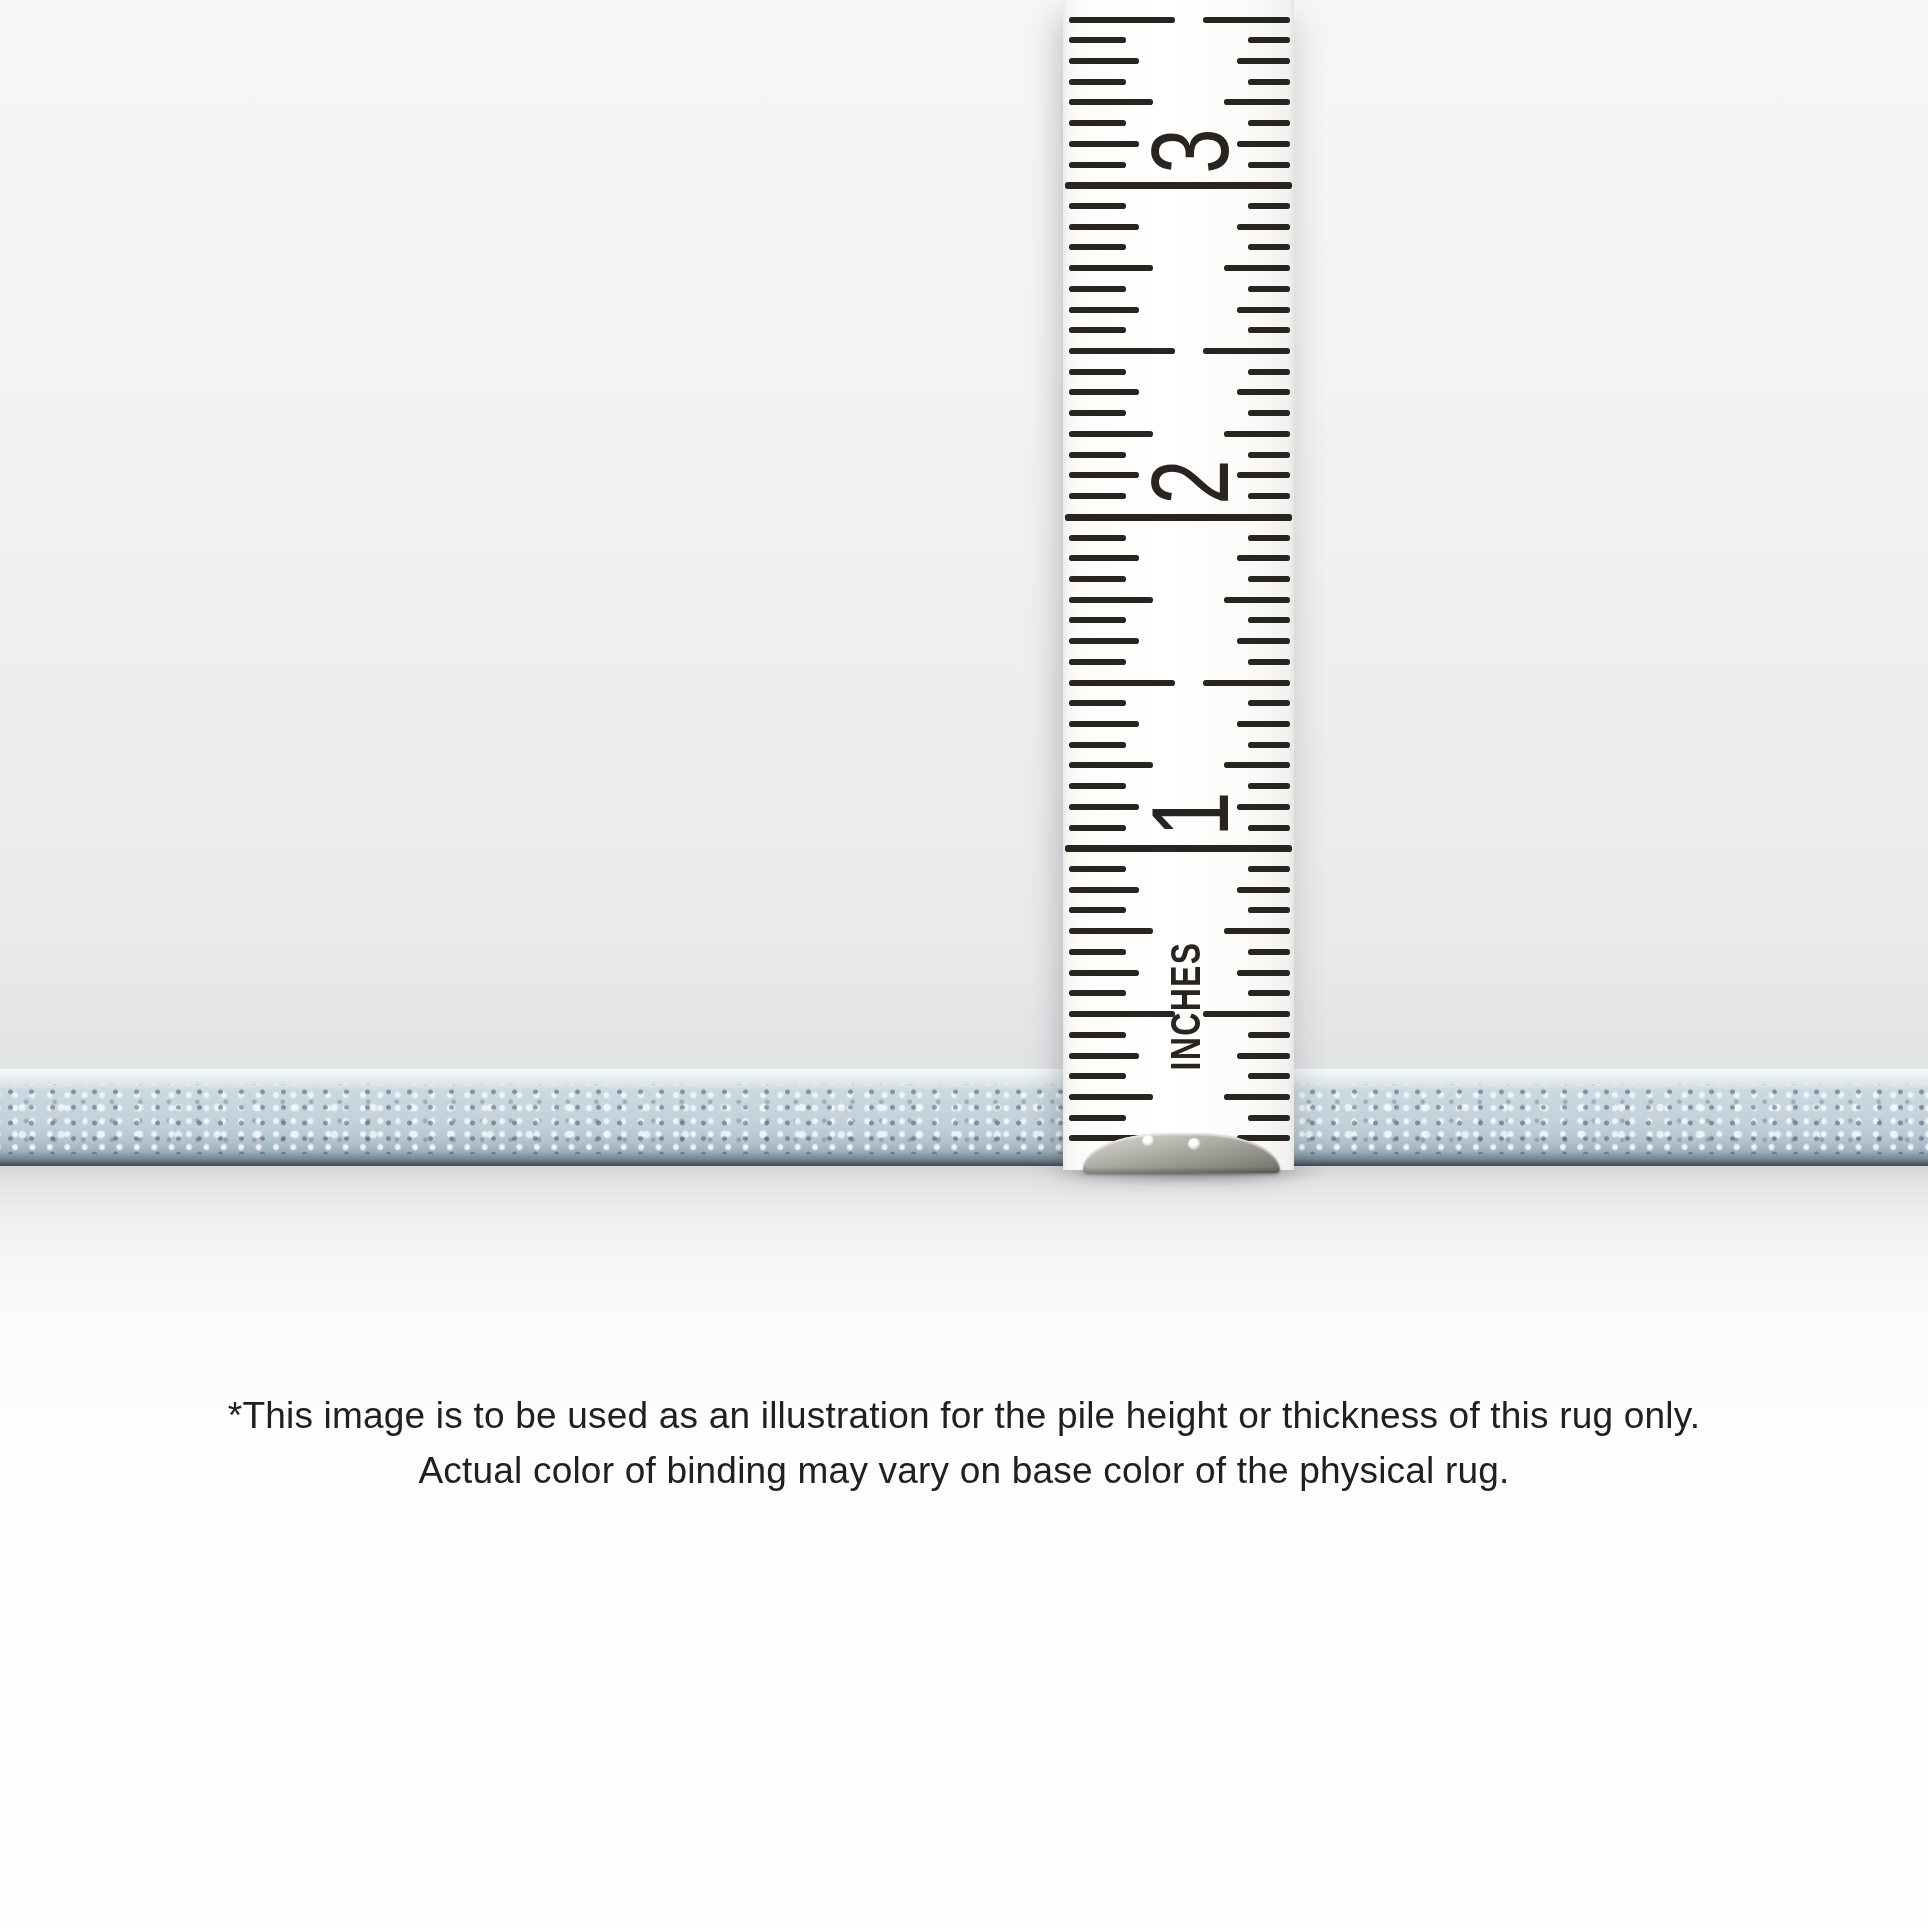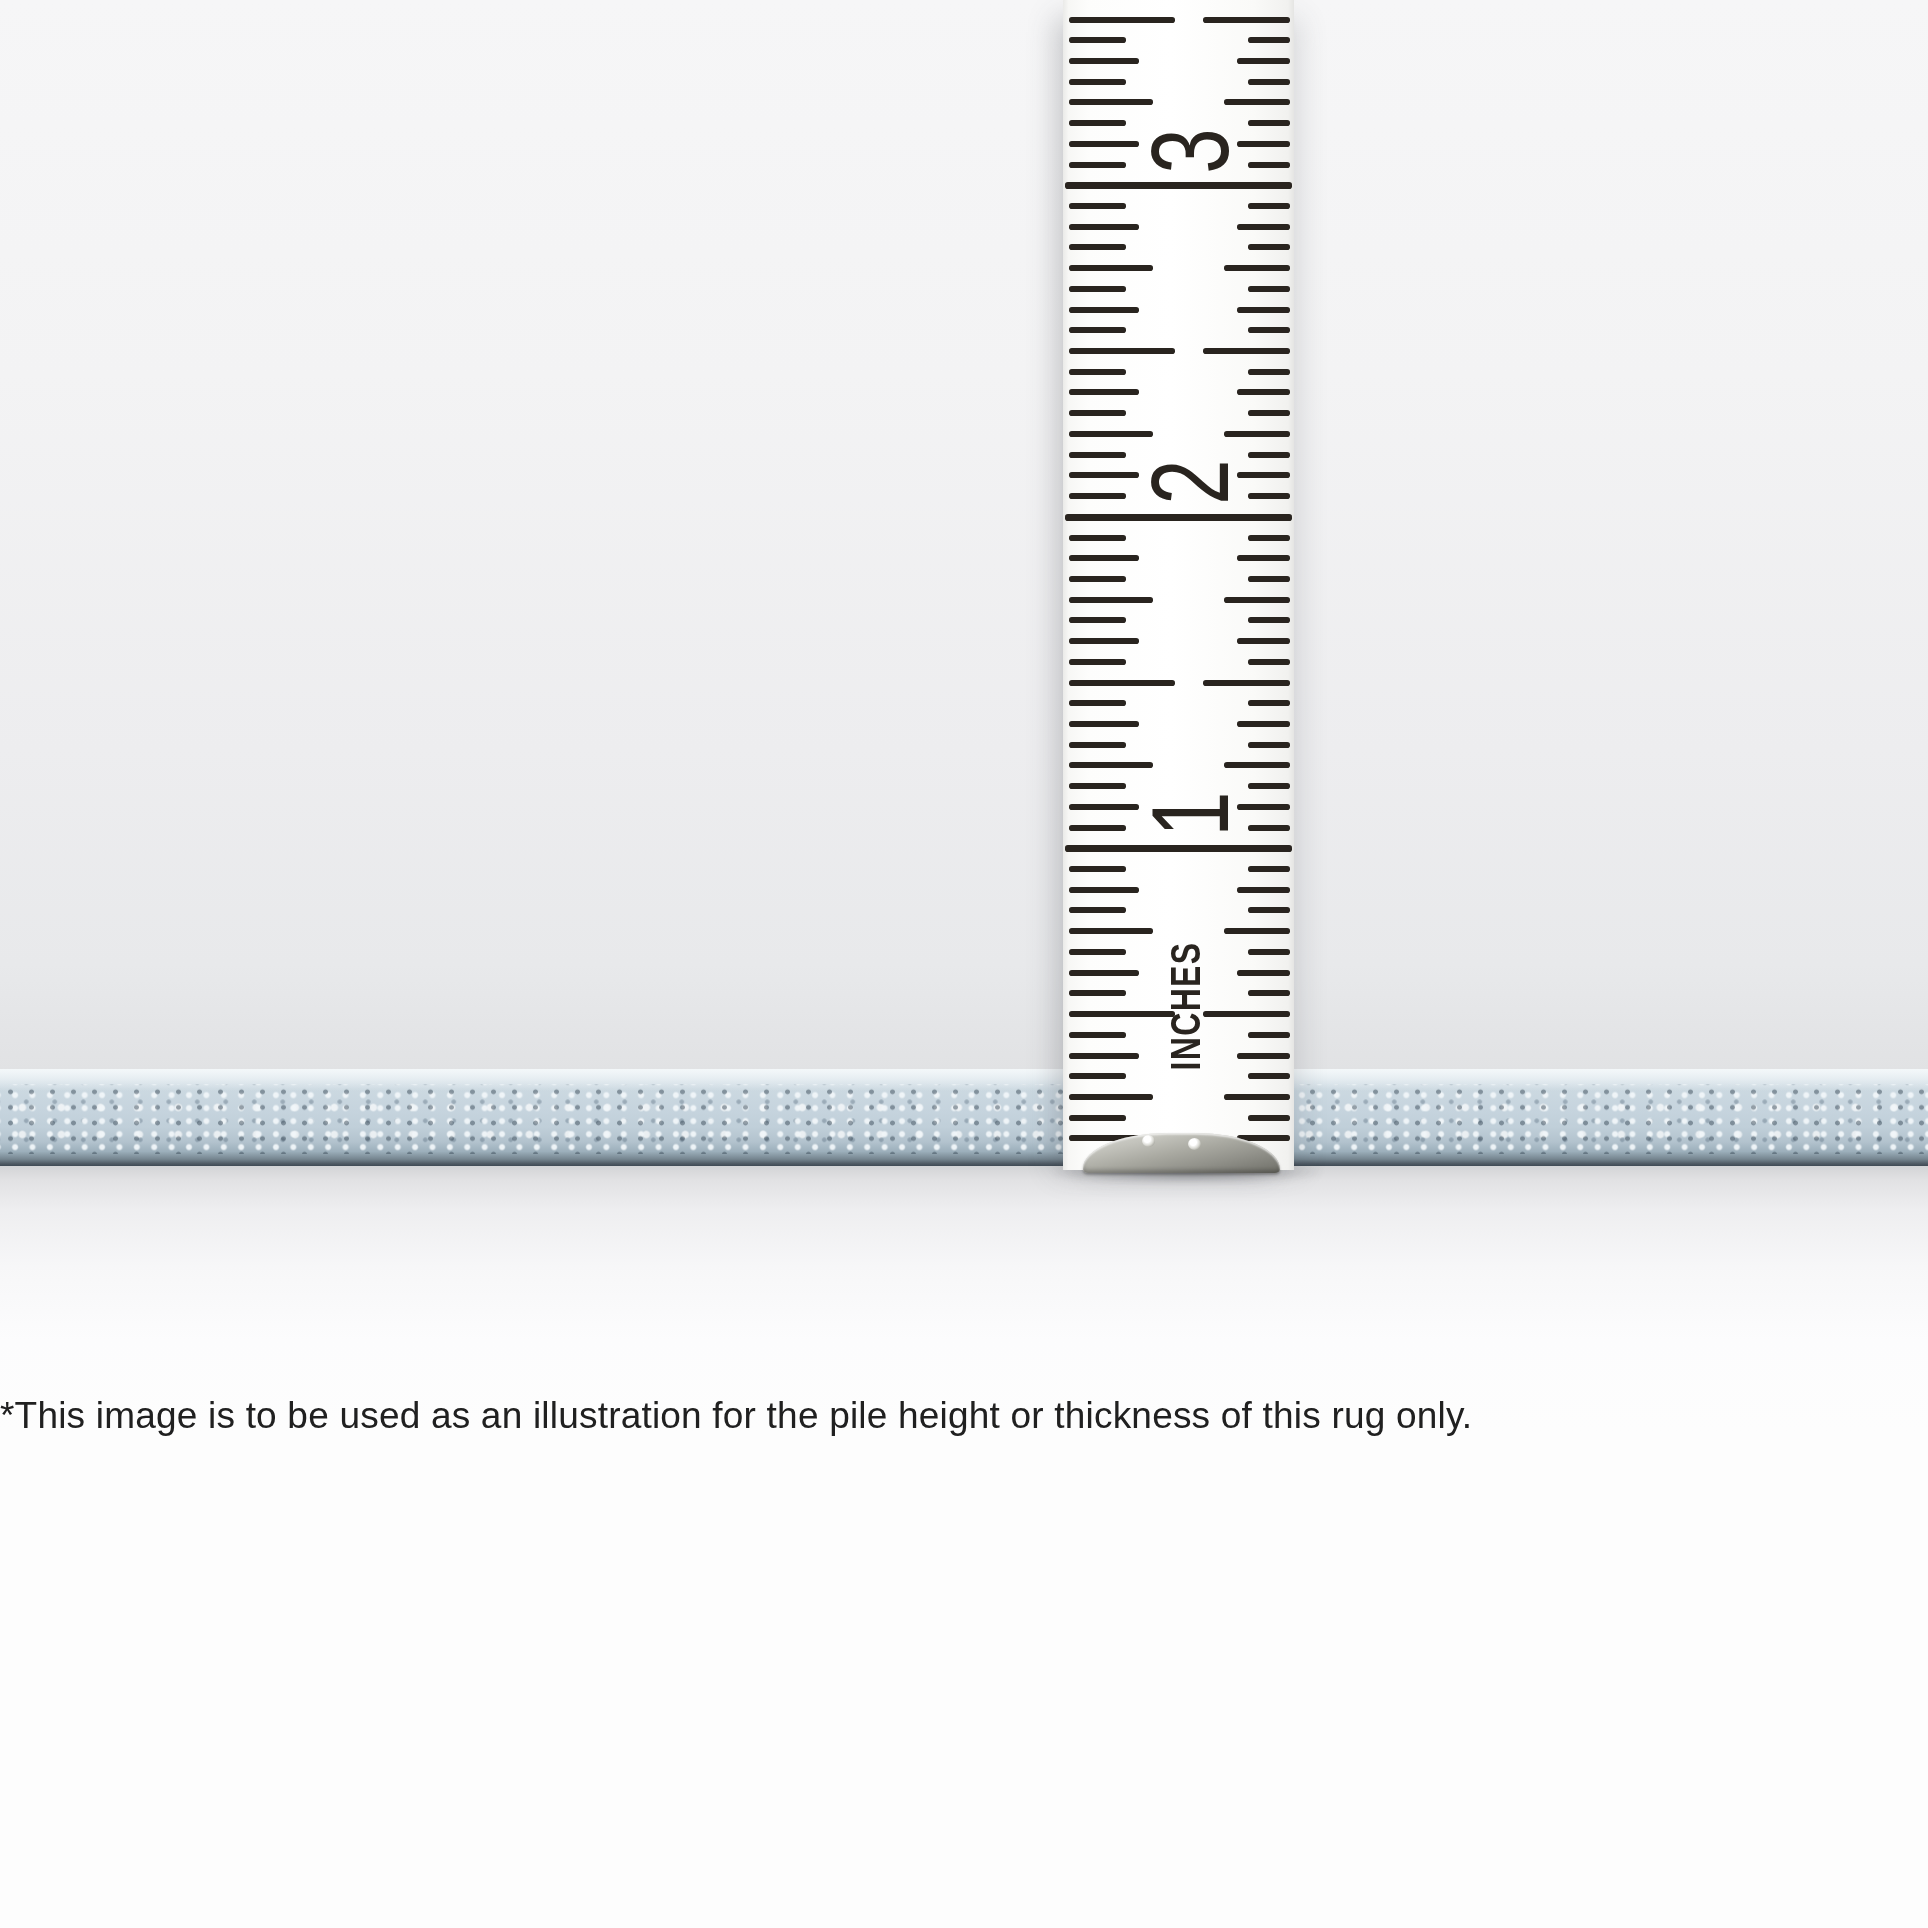--- a/index.html
+++ b/index.html
@@ -72,21 +72,21 @@
     box-shadow:inset 0 1.8px 1.8px rgba(255,255,255,0.7), inset 0 -2.8px 4.6px rgba(0,0,0,0.25), 0 1.8px 2.8px rgba(0,0,0,0.3);
   }
   .rivet {
     position:absolute; width:13px; height:12px; border-radius:50%;
     background:radial-gradient(circle at 40% 35%, #ffffff 0 30%, #dadad4 55%, #a1a199 80%, #84847c 100%);
   }
   .rivet.r1 { left:59px; top:1.8px; }
   .rivet.r2 { left:105px; top:4.6px; }
   
   .caption {
-    position:absolute; left:0; top:1388px; width:1928px; 
+    position:absolute; left:0; top:1388px; width:1928px; text-align:center;
     font-size:37px; line-height:55px; letter-spacing:0.2px;
     color:var(--caption-color,#202020);
   }
 </style>
 </head>
 <body>
 
 <div class="scene">
 
   <div class="wall"></div>
@@ -216,16 +216,17 @@
     <div class="inches-label">INCHES</div>
 
     <div class="clip">
       <div class="rivet r1"></div>
       <div class="rivet r2"></div>
     </div>
   </div>
 
   <div class="caption">
     <div>*This image is to be used as an illustration for the pile height or thickness of this rug only.</div>
+    <div>Actual color of binding may vary on base color of the physical rug.</div>
   </div>
 
 </div>
 
 
 </body></html>

